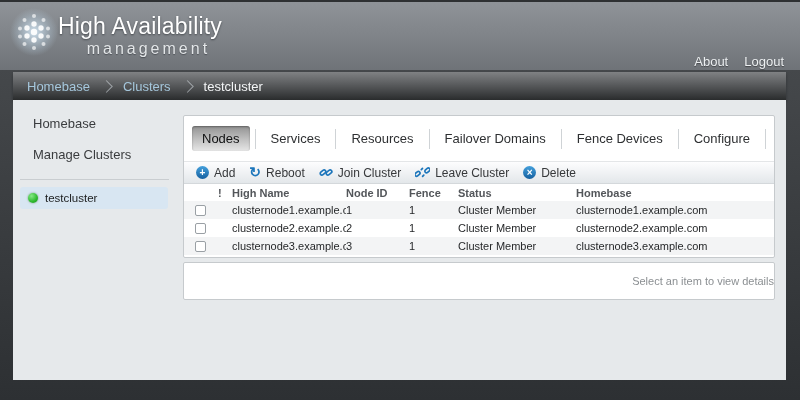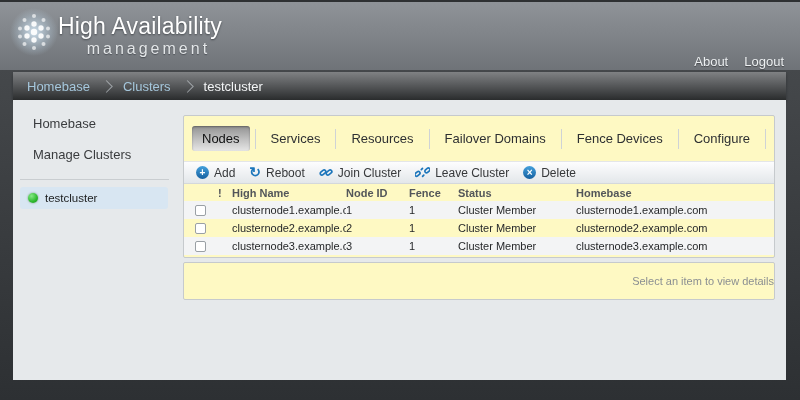--- a/index.html
+++ b/index.html
@@ -50,21 +50,21 @@
     display:flex; align-items:center; gap:7px; padding-left:8px;
     background:#d8e6f2; border-radius:3px; cursor:pointer;
     font-size:11.5px; color:#1c1e1f;
   }
   .dot {
     width:10px; height:10px; border-radius:50%; flex:0 0 auto;
     background:radial-gradient(circle at 35% 30%, #85ea85, #2eb82e 60%, #1d8f1d);
     box-shadow:0 0 2px rgba(0,90,0,.55);
   }
   
-  .panel { position:absolute; background:#fef9c3; border:1px solid #c6cacd; border-radius:2px; }
+  .panel { position:absolute; background:#ffffff; border:1px solid #c6cacd; border-radius:2px; }
   .main-panel { left:170px; top:15px; width:592px; height:143px; }
   .details-panel {
     left:170px; top:162px; width:592px; height:38px;
     display:flex; align-items:center; justify-content:flex-end;
     font-size:11px; color:#8b8f92;
   }
   
   .tabs { display:flex; align-items:center; height:45px; padding-left:8px; }
   .tab { font-size:13px; color:#2e3032; padding:5px 10px; cursor:pointer; white-space:nowrap; }
   .tab.active {

